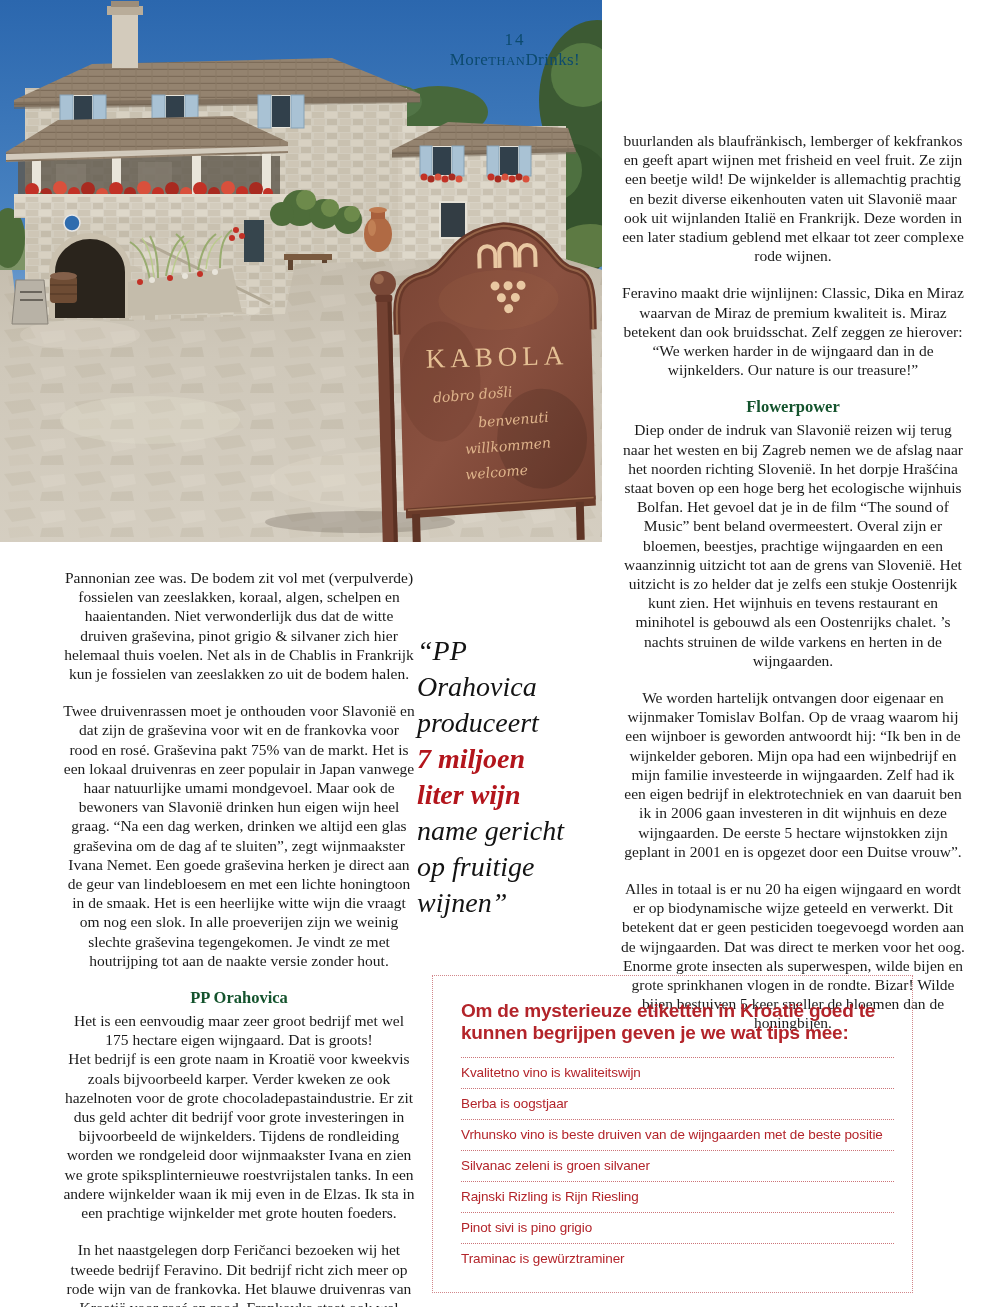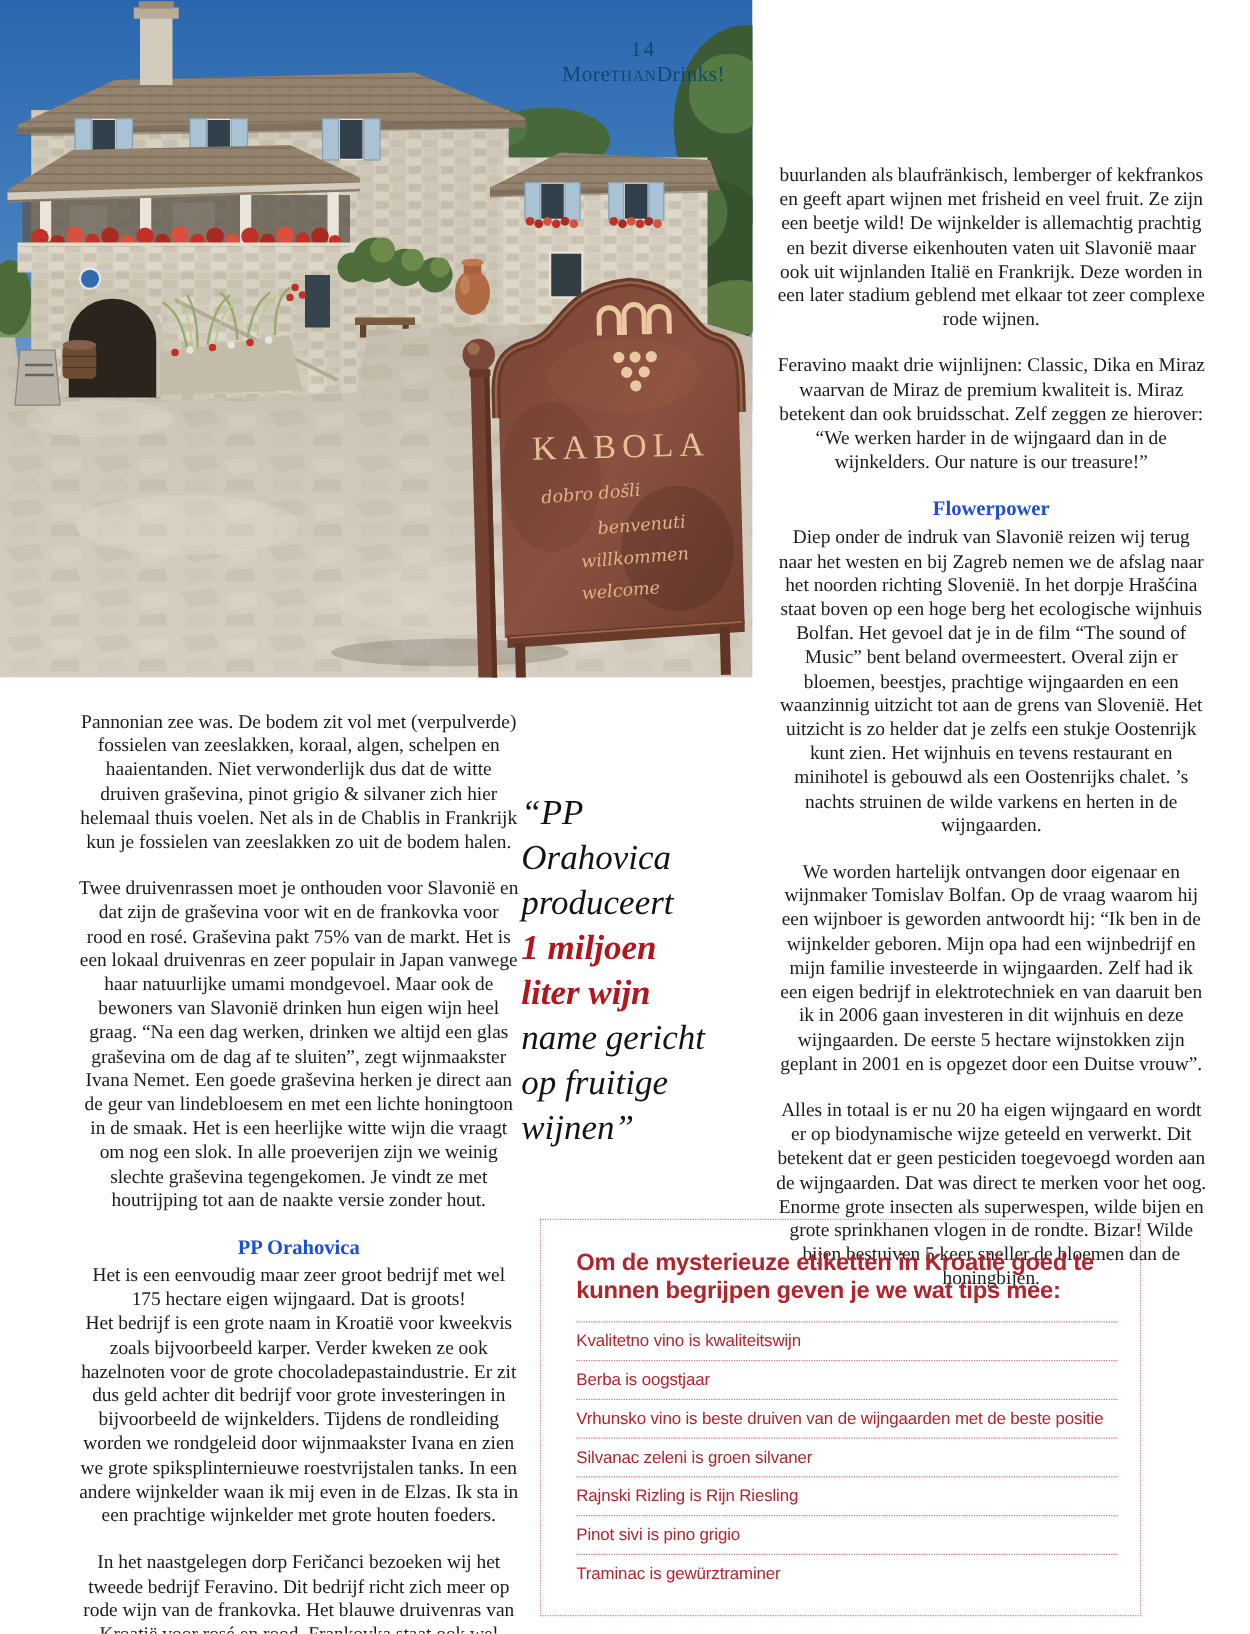--- a/index.html
+++ b/index.html
@@ -9,21 +9,21 @@
   .photo{position:absolute;left:0;top:0;width:602px;height:542px;overflow:hidden;}
   .photo svg{display:block;}
   .header{position:absolute;left:400px;top:30px;width:230px;text-align:center;color:#0c4a6e;}
   .pagenum{font-size:17px;letter-spacing:2px;}
   .brand{font-size:17px;margin-top:0px;letter-spacing:.4px;}
   .brand .caps{text-transform:uppercase;font-size:12.5px;letter-spacing:.6px;}
   
   .col{position:absolute;font-size:15.5px;line-height:19.2px;text-align:center;}
   .col p{margin:18px 0 0 0;}
   .col p.first{margin-top:0;}
-  .col h3{margin:18px 0 3px 0;font-size:16.5px;line-height:20px;font-weight:bold;color:#1d4ed8;}
+  .col h3{margin:18px 0 3px 0;font-size:16.5px;line-height:20px;font-weight:bold;color:#14532d;}
   .col h3 + p{margin-top:0;}
   .col-left{left:63px;top:568px;width:352px;}
   .col-right{left:620px;top:131px;width:346px;}
   .preline{white-space:pre-line;}
   
   .pullquote{position:absolute;left:417px;top:633px;width:190px;
              font-style:italic;font-size:28px;line-height:36px;color:#131313;}
   .pullquote div{white-space:nowrap;}
   .pullquote .red{color:#b3151c;font-weight:bold;}
   
@@ -315,21 +315,21 @@
     <h3>PP Orahovica</h3>
     <p class="preline">Het is een eenvoudig maar zeer groot bedrijf met wel 175 hectare eigen wijngaard. Dat is groots!
 Het bedrijf is een grote naam in Kroatië voor kweekvis zoals bijvoorbeeld karper. Verder kweken ze ook hazelnoten voor de grote chocoladepastaindustrie. Er zit dus geld achter dit bedrijf voor grote investeringen in bijvoorbeeld de wijnkelders. Tijdens de rondleiding worden we rondgeleid door wijnmaakster Ivana en zien we grote spiksplinternieuwe roestvrijstalen tanks. In een andere wijnkelder waan ik mij even in de Elzas. Ik sta in een prachtige wijnkelder met grote houten foeders.</p>
     <p>In het naastgelegen dorp Feričanci bezoeken wij het tweede bedrijf Feravino. Dit bedrijf richt zich meer op rode wijn van de frankovka. Het blauwe druivenras van Kroatië voor rosé en rood. Frankovka staat ook wel bekend in de</p>
   </div>
 
   <div class="pullquote">
     <div>“PP</div>
     <div>Orahovica</div>
     <div>produceert</div>
-    <div class="red">1 miljoen</div>
+    <div class="red">7 miljoen</div>
     <div class="red">liter wijn</div>
     <div>name gericht</div>
     <div>op fruitige</div>
     <div>wijnen”</div>
   </div>
 
   <div class="col col-right">
     <p class="first">buurlanden als blaufränkisch, lemberger of kekfrankos en geeft apart wijnen met frisheid en veel fruit. Ze zijn een beetje wild! De wijnkelder is allemachtig prachtig en bezit diverse eikenhouten vaten uit Slavonië maar ook uit wijnlanden Italië en Frankrijk. Deze worden in een later stadium geblend met elkaar tot zeer complexe rode wijnen.</p>
     <p>Feravino maakt drie wijnlijnen: Classic, Dika en Miraz waarvan de Miraz de premium kwaliteit is. Miraz betekent dan ook bruidsschat. Zelf zeggen ze hierover: “We werken harder in de wijngaard dan in de wijnkelders. Our nature is our treasure!”</p>
     <h3>Flowerpower</h3>

